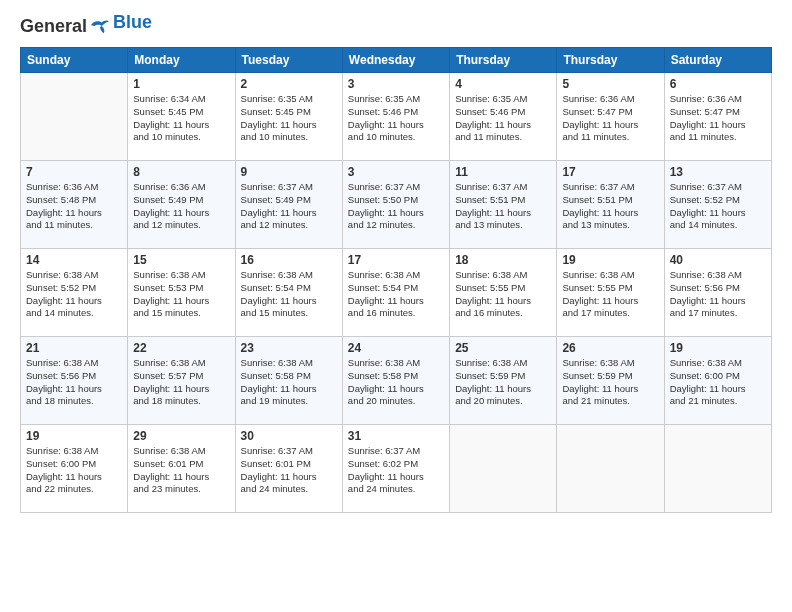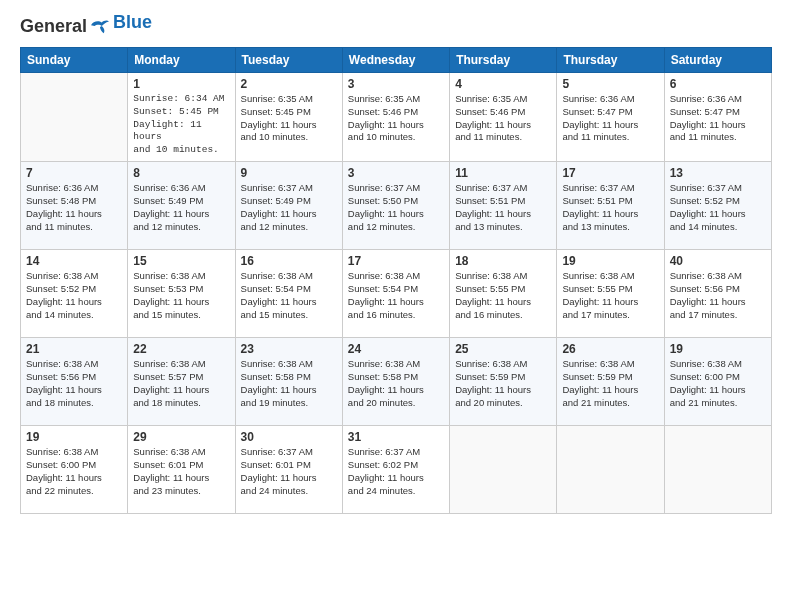--- a/index.html
+++ b/index.html
@@ -124,21 +124,21 @@
           <th>Thursday</th>
           <th>Thursday</th>
           <th>Saturday</th>
         </tr>
     </thead>
     <tbody id="calendar-body">
     <tr>
           <td class="empty-cell"></td>
           <td>
             <span class="day-num">1</span>
-            <div class="day-info" style="white-space: pre-line; font-family: Liberation Mono, monospace;">Sunrise: 6:34 AM
+            <div class="day-info" style="white-space: pre-line;">Sunrise: 6:34 AM
 Sunset: 5:45 PM
 Daylight: 11 hours
 and 10 minutes.</div>
           </td>
           <td>
             <span class="day-num">2</span>
             <div class="day-info" style="white-space: pre-line;">Sunrise: 6:35 AM
 Sunset: 5:45 PM
 Daylight: 11 hours
 and 10 minutes.</div>

